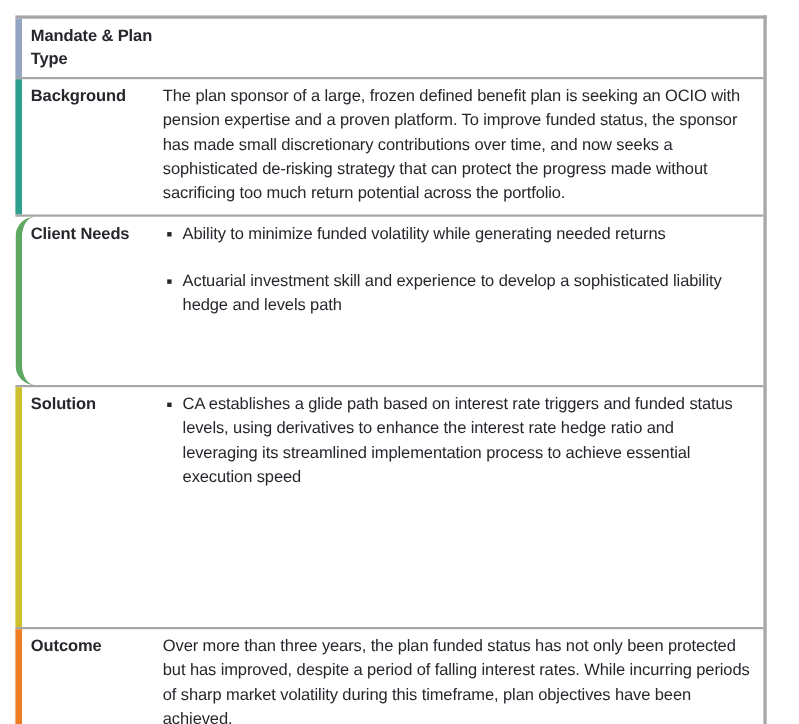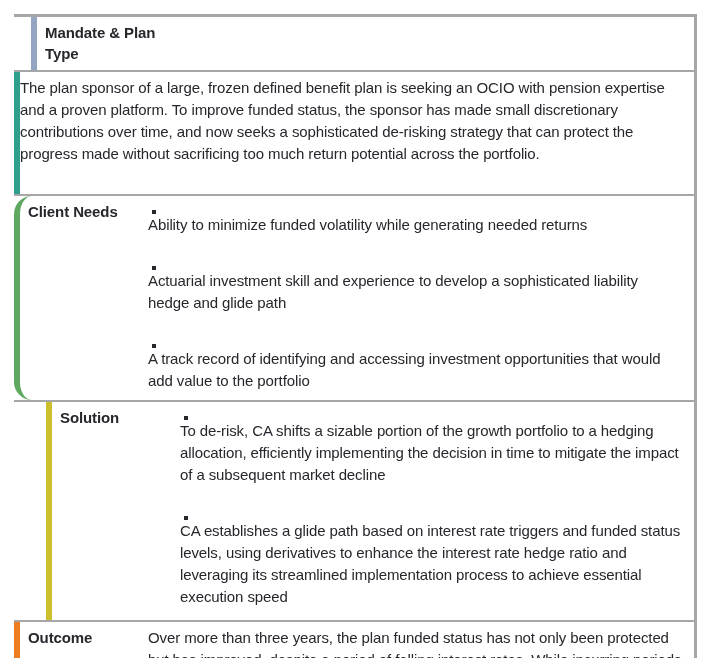--- a/index.html
+++ b/index.html
@@ -16,38 +16,38 @@
     position: absolute;
     left: 14px; top: 14px;
     width: 683px;
     border-top: 3px solid #a6a6a6;
     border-right: 3px solid #a6a6a6;
     border-bottom: 3px solid #a6a6a6;
     background: #ffffff;
   }
   .sep { height: 2px; background: #a6a6a6; width: 100%; }
   .row { display: flex; border-left: 6px solid #999; }
-  .row.r1 { min-height: 46px; margin-left: 17px; }
+  .row.r1 { min-height: 46px; }
   .row.r2 { min-height: 122px; }
   .row.r3 { min-height: 153px; border-radius: 18px; }
-  .row.r4 { min-height: 218px; margin-left: 32px; }
+  .row.r4 { min-height: 218px; }
   .row.r5 { min-height: 81px; }
   .cell.label {
     width: 128px; flex: 0 0 128px;
     font-weight: 700;
     padding: 5px 6px 6px 8px;
     line-height: 21px;
   }
   .cell.content {
     flex: 1 1 auto;
     padding: 5px 12px 8px 0;
   }
   .row.r1 .cell.content { display: flex; align-items: center; padding-top: 2px; padding-bottom: 2px; }
   ul.bullets { list-style: none; }
-  ul.bullets li { display: flex; margin-bottom: 21px; flex-direction: column; }
+  ul.bullets li { display: flex; margin-bottom: 21px; }
   ul.bullets li:last-child { margin-bottom: 0; }
   .bullet {
     flex: 0 0 auto;
     width: 4px; height: 4px;
     background: #26272c;
     margin: 9px 10px 0 4px;
   }
   .btext { flex: 1 1 auto; }
 </style>
 </head>
@@ -55,55 +55,48 @@
 
 <div class="case-table">
 
   <div class="row r1" style="border-left-color: rgb(148, 165, 194);">
     <div class="cell label">Mandate &amp; Plan Type</div>
   </div>
 
   <div class="sep"></div>
 
   <div class="row r2" style="border-left-color: rgb(47, 158, 143);">
+    <div class="cell label">Background</div>
     <div class="cell content">The plan sponsor of a large, frozen defined benefit plan is seeking an OCIO with pension expertise and a proven platform. To improve funded status, the sponsor has made small discretionary contributions over time, and now seeks a sophisticated de-risking strategy that can protect the progress made without sacrificing too much return potential across the portfolio.</div>
   </div>
 
   <div class="sep"></div>
 
   <div class="row r3" style="border-left-color: rgb(95, 168, 98);">
     <div class="cell label">Client Needs</div>
     <div class="cell content">
       <ul class="bullets">
         <li>
           <span class="bullet"></span>
           <span class="btext">Ability to minimize funded volatility while generating needed returns</span>
         </li>
         <li>
           <span class="bullet"></span>
-          <span class="btext">Actuarial investment skill and experience to develop a sophisticated liability hedge and glide path</span>
-        </li>
-        <li>
-          <span class="bullet"></span>
-          <span class="btext">A track record of identifying and accessing investment opportunities that would add value to the portfolio</span>
+          <span class="btext">Actuarial investment skill and experience to develop a sophisticated liability hedge and levels path</span>
         </li>
       </ul>
     </div>
   </div>
 
   <div class="sep"></div>
 
   <div class="row r4" style="border-left-color: rgb(205, 192, 45);">
     <div class="cell label">Solution</div>
     <div class="cell content">
       <ul class="bullets">
-        <li>
-          <span class="bullet"></span>
-          <span class="btext">To de-risk, CA shifts a sizable portion of the growth portfolio to a hedging allocation, efficiently implementing the decision in time to mitigate the impact of a subsequent market decline</span>
-        </li>
         <li>
           <span class="bullet"></span>
           <span class="btext">CA establishes a glide path based on interest rate triggers and funded status levels, using derivatives to enhance the interest rate hedge ratio and leveraging its streamlined implementation process to achieve essential execution speed</span>
         </li>
       </ul>
     </div>
   </div>
 
   <div class="sep"></div>
 

